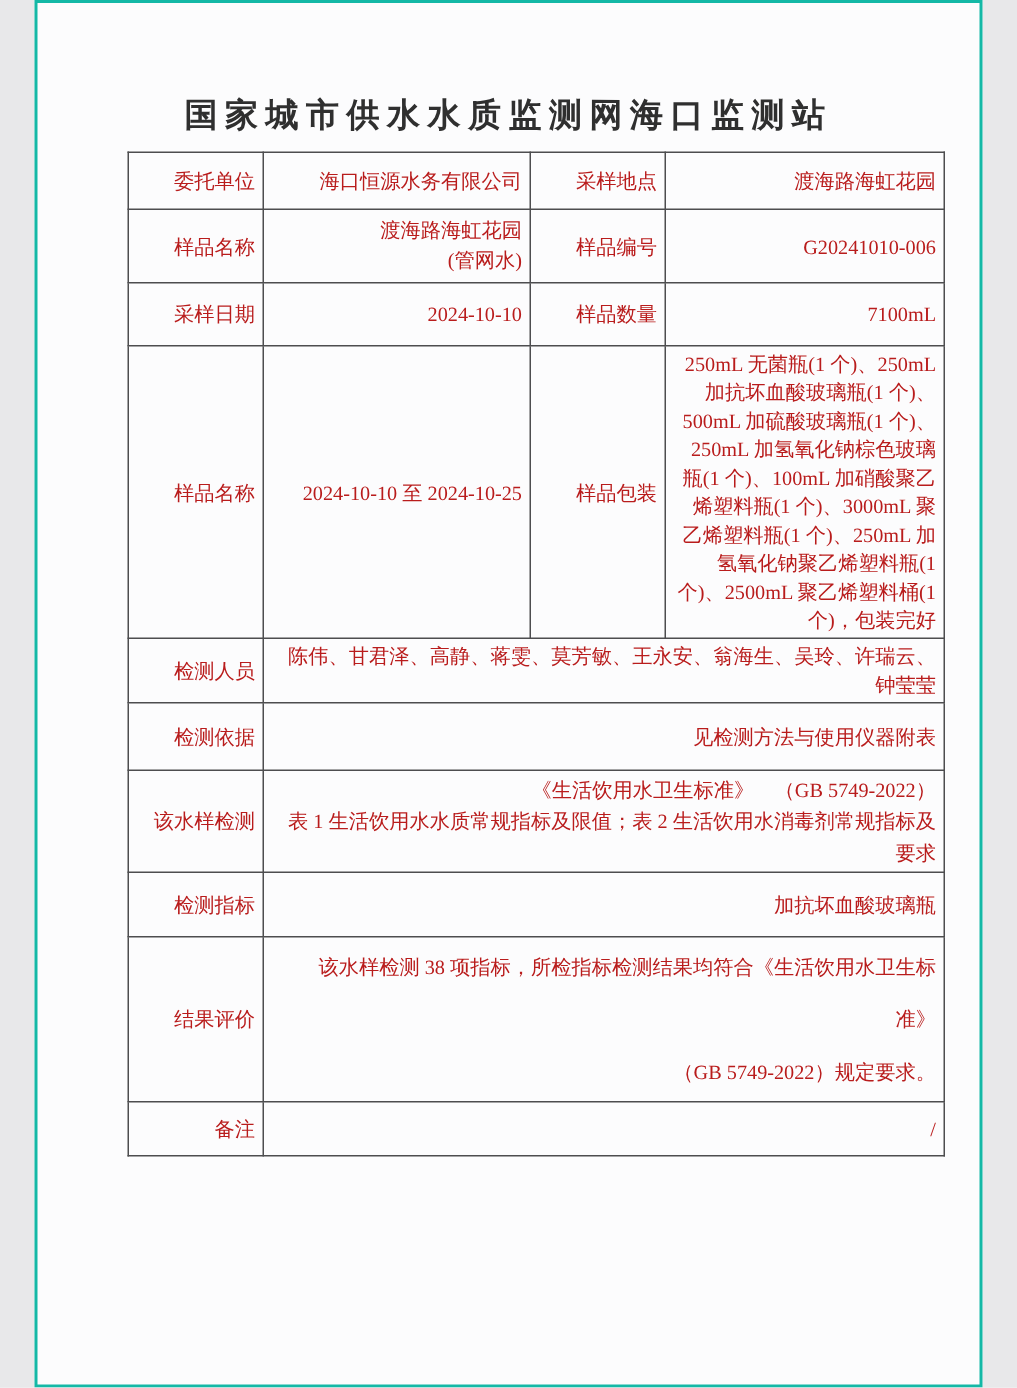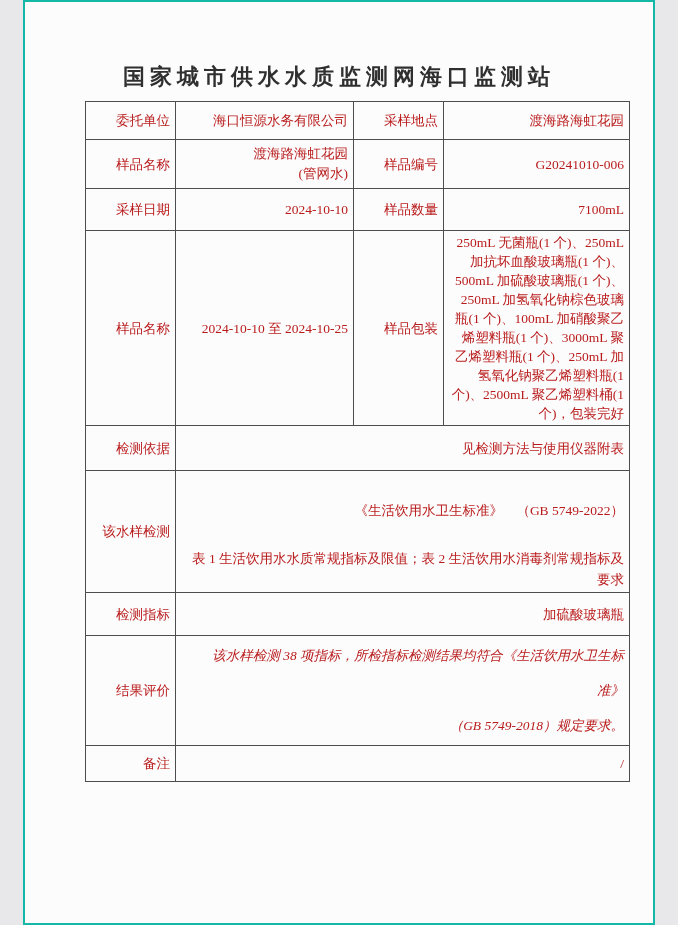--- a/index.html
+++ b/index.html
@@ -70,26 +70,25 @@
     text-align: left;
     padding-left: 8px;
     padding-right: 8px;
   }
   .pack-cell {
     line-height: 18.7px;
     padding-left: 4px;
     padding-right: 4px;
   }
   .two-line span { display: block; line-height: 20px; }
-  .basis-line { display: block; line-height: 21px; margin-top: 27px; }
+  .basis-line { display: block; line-height: 21px; }
   td.eval-cell {
     text-align: left;
     padding-left: 10px;
     padding-right: 12px;
-    font-style: italic;
   }
   .eval-line { display: block; line-height: 35px; }
   .eval-line.indent { text-indent: 14px; }
 </style>
 </head>
 <body>
 
 <div class="page">
 
   <div class="title-block">
@@ -132,44 +131,48 @@
     </tr>
 
 
     <tr class="r7">
       <td>样品名称</td>
       <td>2024-10-10 至 2024-10-25</td>
       <td>样品包装</td>
       <td class="pack-cell">250mL 无菌瓶(1 个)、250mL 加抗坏血酸玻璃瓶(1 个)、500mL 加硫酸玻璃瓶(1 个)、250mL 加氢氧化钠棕色玻璃瓶(1 个)、100mL 加硝酸聚乙烯塑料瓶(1 个)、3000mL 聚乙烯塑料瓶(1 个)、250mL 加氢氧化钠聚乙烯塑料瓶(1 个)、2500mL 聚乙烯塑料桶(1 个)，包装完好</td>
     </tr>
 
+    <tr class="r8">
+      <td>检测人员</td>
+      <td colspan="3" class="left-cell">陈伟、甘君泽、高静、蒋雯、莫芳敏、王永安、翁海生、吴玲、许瑞云、钟莹莹</td>
+    </tr>
 
     <tr class="r9">
       <td>检测依据</td>
       <td colspan="3">见检测方法与使用仪器附表</td>
     </tr>
 
     <tr class="r10">
       <td>该水样检测</td>
       <td colspan="3">
         <span class="basis-line">《生活饮用水卫生标准》　（GB 5749-2022）</span>
         <span class="basis-line">表 1 生活饮用水水质常规指标及限值；表 2 生活饮用水消毒剂常规指标及要求</span>
       </td>
     </tr>
 
     <tr class="r11">
       <td>检测指标</td>
-      <td colspan="3">加硫酸玻璃瓶</td>
+      <td colspan="3">加抗坏血酸玻璃瓶</td>
     </tr>
 
     <tr class="r12">
       <td>结果评价</td>
       <td colspan="3" class="eval-cell">
         <span class="eval-line indent">该水样检测 38 项指标，所检指标检测结果均符合《生活饮用水卫生标准》</span>
-        <span class="eval-line">（GB 5749-2018）规定要求。</span>
+        <span class="eval-line">（GB 5749-2022）规定要求。</span>
       </td>
     </tr>
 
     <tr class="r13">
       <td>备注</td>
       <td colspan="3">/</td>
     </tr>
   </tbody>
     </table>
 

